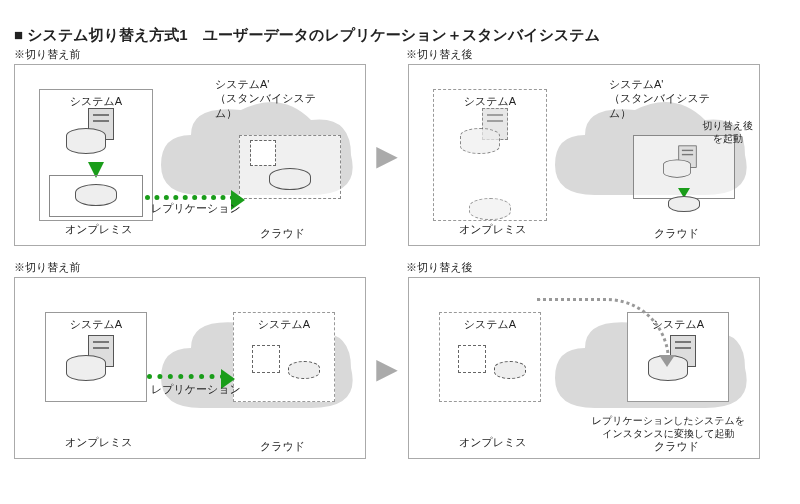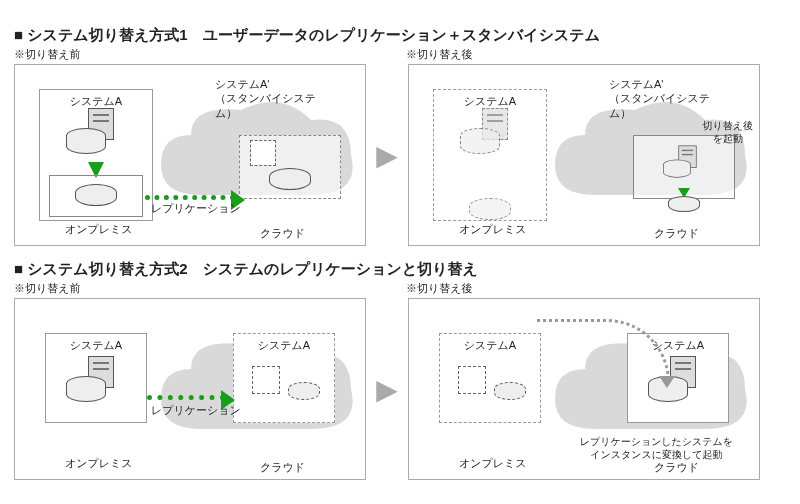--- a/index.html
+++ b/index.html
@@ -33,21 +33,21 @@
 .system-card{position:absolute;width:100px;height:88px;border:1px solid #999;background:#fff}
 .system-card.dashed{border-style:dashed}
 .system-card .server{margin-top:22px}
 .arrow-green-down{width:0;height:0;border-left:8px solid transparent;border-right:8px solid transparent;border-top:16px solid #1a9d1a;margin:4px auto}
 .arrow-green-right{position:absolute;height:0;border-top:5px dotted #1a9d1a}
 .arrow-green-right::after{content:"";position:absolute;right:-10px;top:-10px;border-left:14px solid #1a9d1a;border-top:10px solid transparent;border-bottom:10px solid transparent}
 .arrow-gray-curve{position:absolute;width:130px;height:60px;border:3px dotted #999;border-bottom:none;border-left:none;border-radius:0 80px 0 0}
 .arrow-gray-curve::after{content:"";position:absolute;right:-8px;bottom:-6px;border-top:12px solid #999;border-left:8px solid transparent;border-right:8px solid transparent}
 .small-label{position:absolute;font-size:10px;line-height:1.3;text-align:center}
 .repl-lbl{position:absolute;font-size:11px}
-.convert-lbl{position:absolute;right:26px;bottom:18px;font-size:10px;text-align:center;line-height:1.3}
+.convert-lbl{position:absolute;right:14px;bottom:18px;font-size:10px;text-align:center;line-height:1.3}
 .section{margin-bottom:14px}
 .notes-row{display:flex;gap:6px}
 .notes-row .note{width:350px}
 .notes-row .spacer{width:30px}
 </style>
 </head>
 <body>
 
 <div class="page">
 
@@ -114,21 +114,20 @@
       </div>
       <div class="small-label" style="right:6px;top:54px;white-space:pre-line">切り替え後
 を起動</div>
       <div class="label onprem">オンプレミス</div>
       <div class="label cloudlbl">クラウド</div>
     </div>
   </div>
 </div>
 
 <div class="section">
-  <div class="title">■ システム切り替え方式2　システムのレプリケーションと切り替え</div>
   <div class="notes-row">
     <div class="note">※切り替え前</div>
     <div class="spacer"></div>
     <div class="note">※切り替え後</div>
   </div>
   <div class="row">
 
     <div class="panel">
       <svg style="position:absolute;right:4px;top:30px" width="210" height="130" viewBox="0 0 210 130">
             <path d="M50 100 Q10 100 10 70 Q10 40 40 40 Q40 10 90 15 Q130 -5 160 25 Q200 20 200 60 Q210 100 160 100 Z" fill="#d9d9d9"></path>

